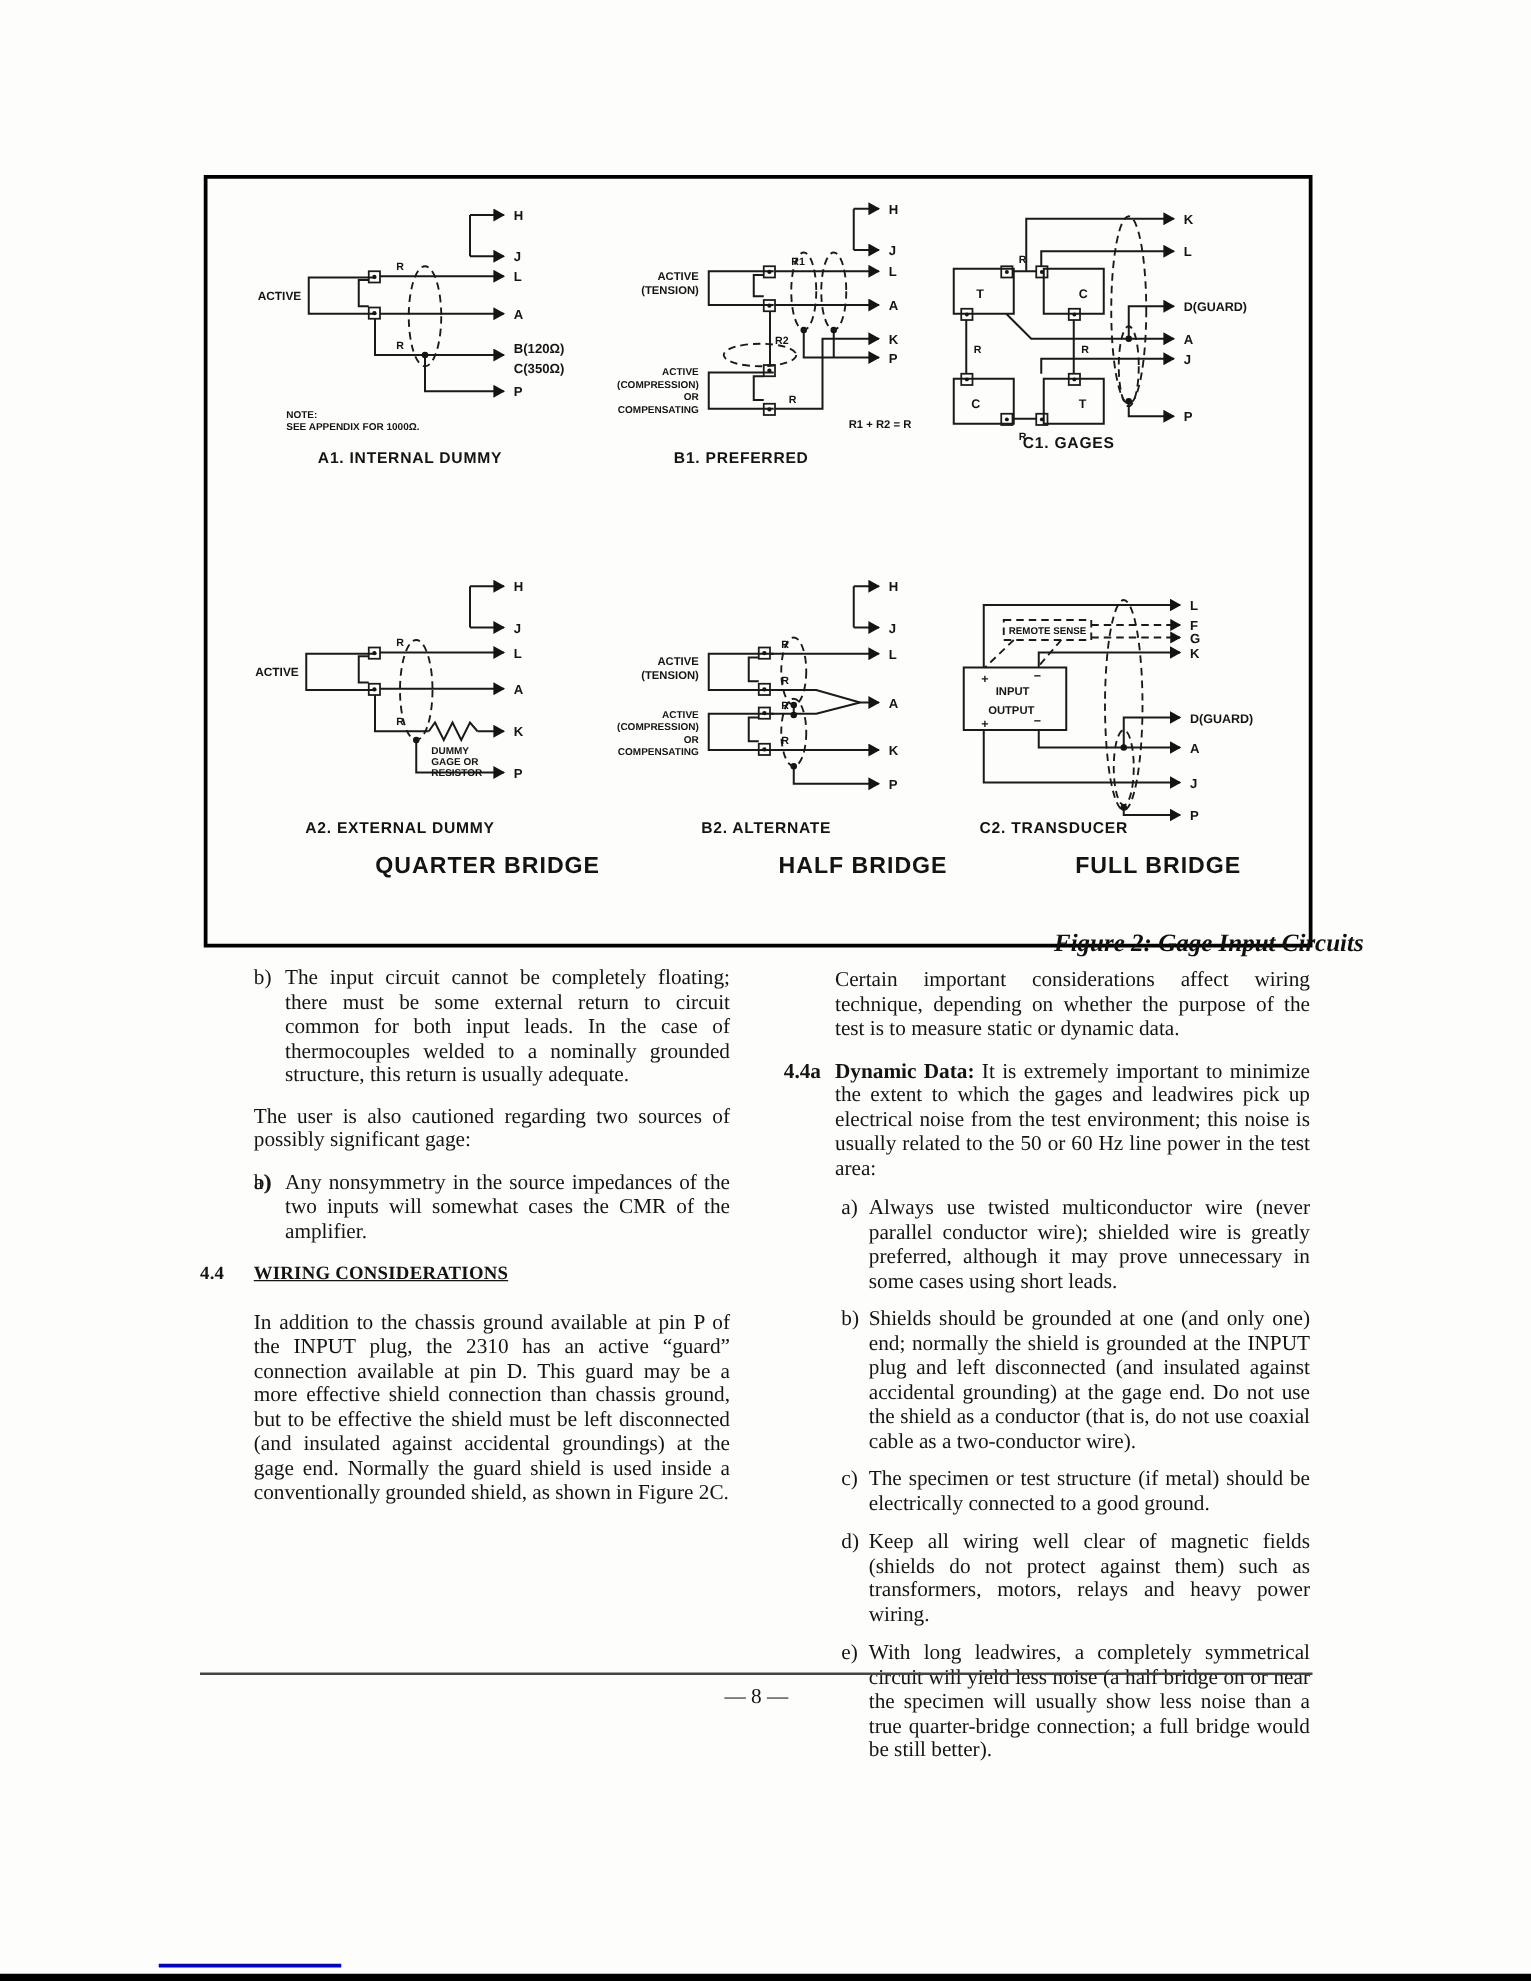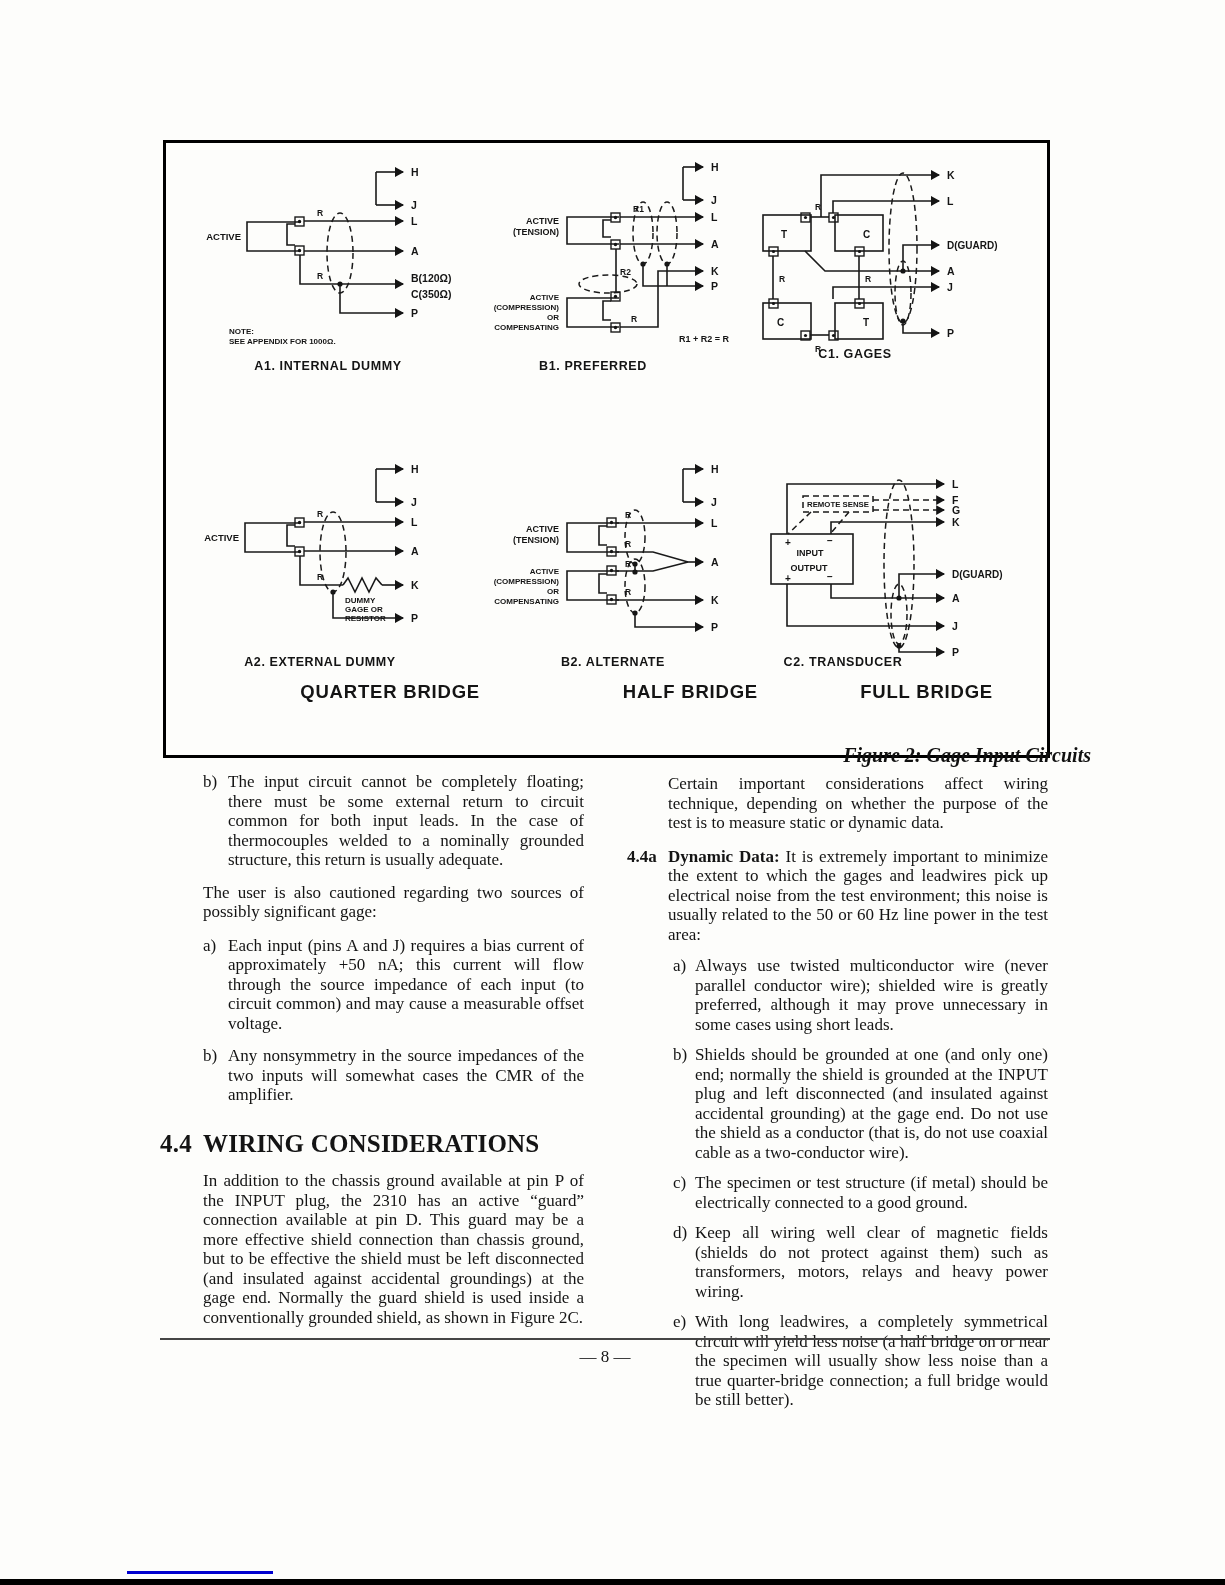--- a/index.html
+++ b/index.html
@@ -25,22 +25,22 @@
   
   .col{position:absolute;font-size:17px;line-height:19.5px;}
   .colL{left:160px;top:772px;width:424px;}
   .colR{left:627px;top:774px;width:421px;}
   .item{position:relative;padding-left:68px;margin:0 0 13px 0;text-align:justify;}
   .colL .item .ilabel{position:absolute;left:43px;top:0;}
   .colR .item{padding-left:68px;margin-bottom:11px;}
   .colR .item .ilabel{position:absolute;left:46px;top:0;}
   .para{margin:0 0 14px 43px;text-align:justify;}
   .colR .para{margin-left:41px;margin-bottom:14px;}
-  .sect{position:relative;padding-left:43px;margin:29px 0 18px 0;
-        font-size:25px;font-weight:bold;letter-spacing:.2px;}
+  .sect{position:relative;padding-left:43px;margin:16px 0 18px 0;
+        font-size:15px;font-weight:bold;letter-spacing:.2px;text-decoration:underline;}
   .sect .snum{position:absolute;left:0;top:0;}
   .sectr{position:relative;padding-left:41px;margin:0 0 12px 0;text-align:justify;}
   .sectr .snum{position:absolute;left:0;top:0;font-weight:bold;}
   .bold{font-weight:bold;}
   .it{}
 
   
   .rule{position:absolute;left:160px;top:1338px;width:890px;height:2px;background:#454545;}
   .pagenum{position:absolute;left:160px;top:1347px;width:890px;text-align:center;
            font-size:17px;color:#141414;}
@@ -374,21 +374,21 @@
 
     <div class="figcaption">Figure 2: Gage Input Circuits</div>
   </div>
 
   <div class="col colL">
     <div class="item">
       <span class="ilabel">b)</span><span>The input circuit cannot be completely floating; there must be some external return to circuit common for both input leads. In the case of thermocouples welded to a nominally grounded structure, this return is usually adequate.</span>
     </div>
     <p class="para">The user is also cautioned regarding two sources of possibly significant gage:</p>
     <div class="item">
-      <span class="ilabel">a)</span><span>Each input (pins A and J) requires a bias current of approximately +50 nA; this current will flow through the source impedance of each input (to circuit common) and may cause a measurable offset voltage.</span>
+      <span class="ilabel">a)</span>
     </div>
     <div class="item">
       <span class="ilabel">b)</span><span>Any nonsymmetry in the source impedances of the two inputs will somewhat cases the CMR of the amplifier.</span>
     </div>
     <div class="sect">
       <span class="snum">4.4</span><span>WIRING CONSIDERATIONS</span>
     </div>
     <p class="para">In addition to the chassis ground available at pin P of the INPUT plug, the 2310 has an active “guard” connection available at pin D. This guard may be a more effective shield connection than chassis ground, but to be effective the shield must be left disconnected (and insulated against accidental groundings) at the gage end. Normally the guard shield is used inside a conventionally grounded shield, as shown in Figure 2C.</p>
   </div>
 

